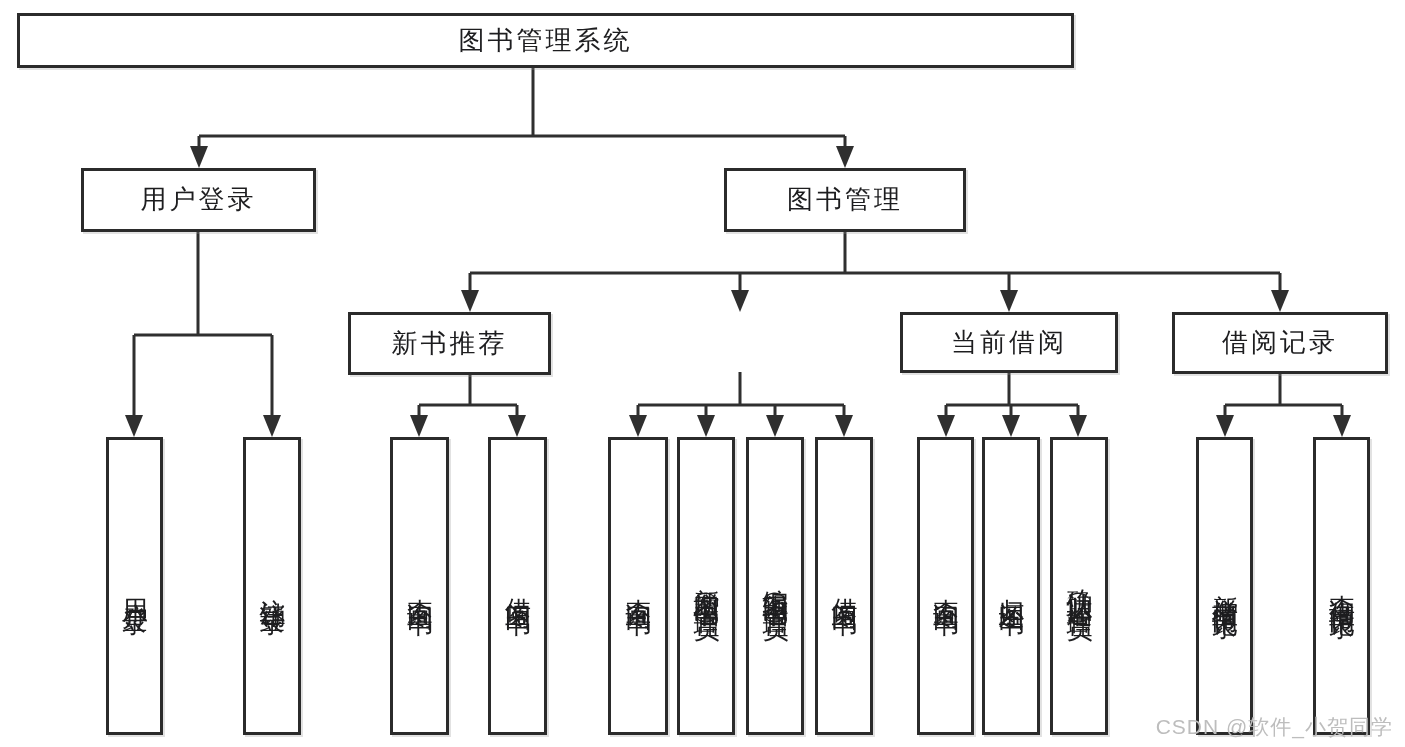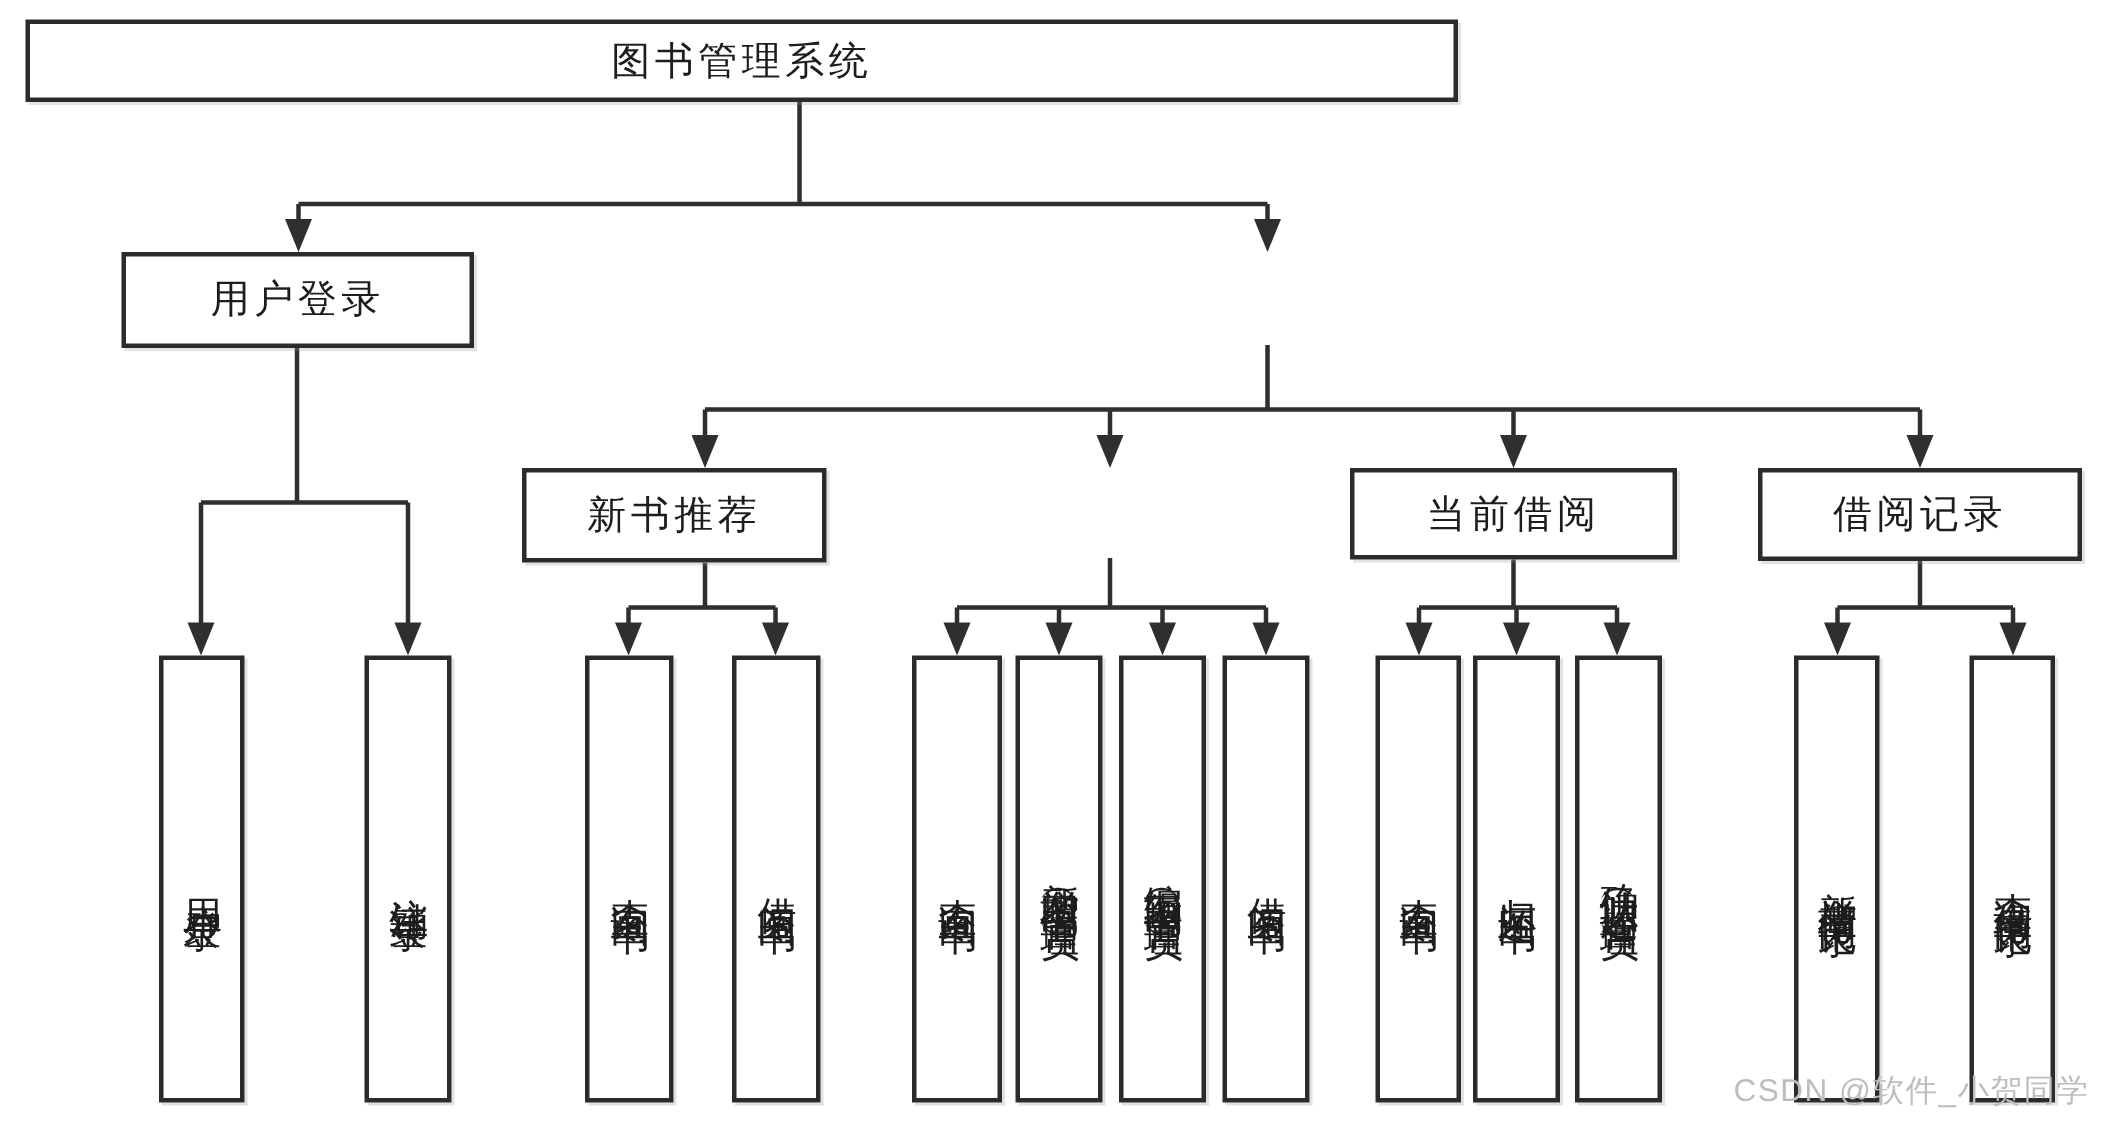--- a/index.html
+++ b/index.html
@@ -73,26 +73,29 @@
     <path d="M1009 372 L1009 405 M946 405 L1078 405 M946 405 L946 419 M1011 405 L1011 419 M1078 405 L1078 419"></path>
     <polygon points="937,415 955,415 946,437"></polygon>
     <polygon points="1002,415 1020,415 1011,437"></polygon>
     <polygon points="1069,415 1087,415 1078,437"></polygon>
 
     <path d="M1280 373 L1280 405 M1225 405 L1342 405 M1225 405 L1225 419 M1342 405 L1342 419"></path>
     <polygon points="1216,415 1234,415 1225,437"></polygon>
     <polygon points="1333,415 1351,415 1342,437"></polygon>
   </svg>
 
-  <div class="box" style="left:17px;top:13px;width:955px;height:55px;">
+  <div class="box" style="left:17px;top:13px;width:1057px;height:55px;">
     <span class="label">图书管理系统</span>
   </div>
 
   <div class="box" style="left:81px;top:168px;width:235px;height:64px;">
     <span class="label">用户登录</span>
+  </div>
+  <div class="box" style="left:724px;top:168px;width:242px;height:64px;">
+    <span class="label">图书管理</span>
   </div>
 
   <div class="box" style="left:348px;top:312px;width:203px;height:63px;">
     <span class="label">新书推荐</span>
   </div>
   <div class="box" style="left:900px;top:312px;width:218px;height:61px;">
     <span class="label">当前借阅</span>
   </div>
   <div class="box" style="left:1172px;top:312px;width:216px;height:62px;text-align:center;">
     <span class="label">借阅记录</span>

